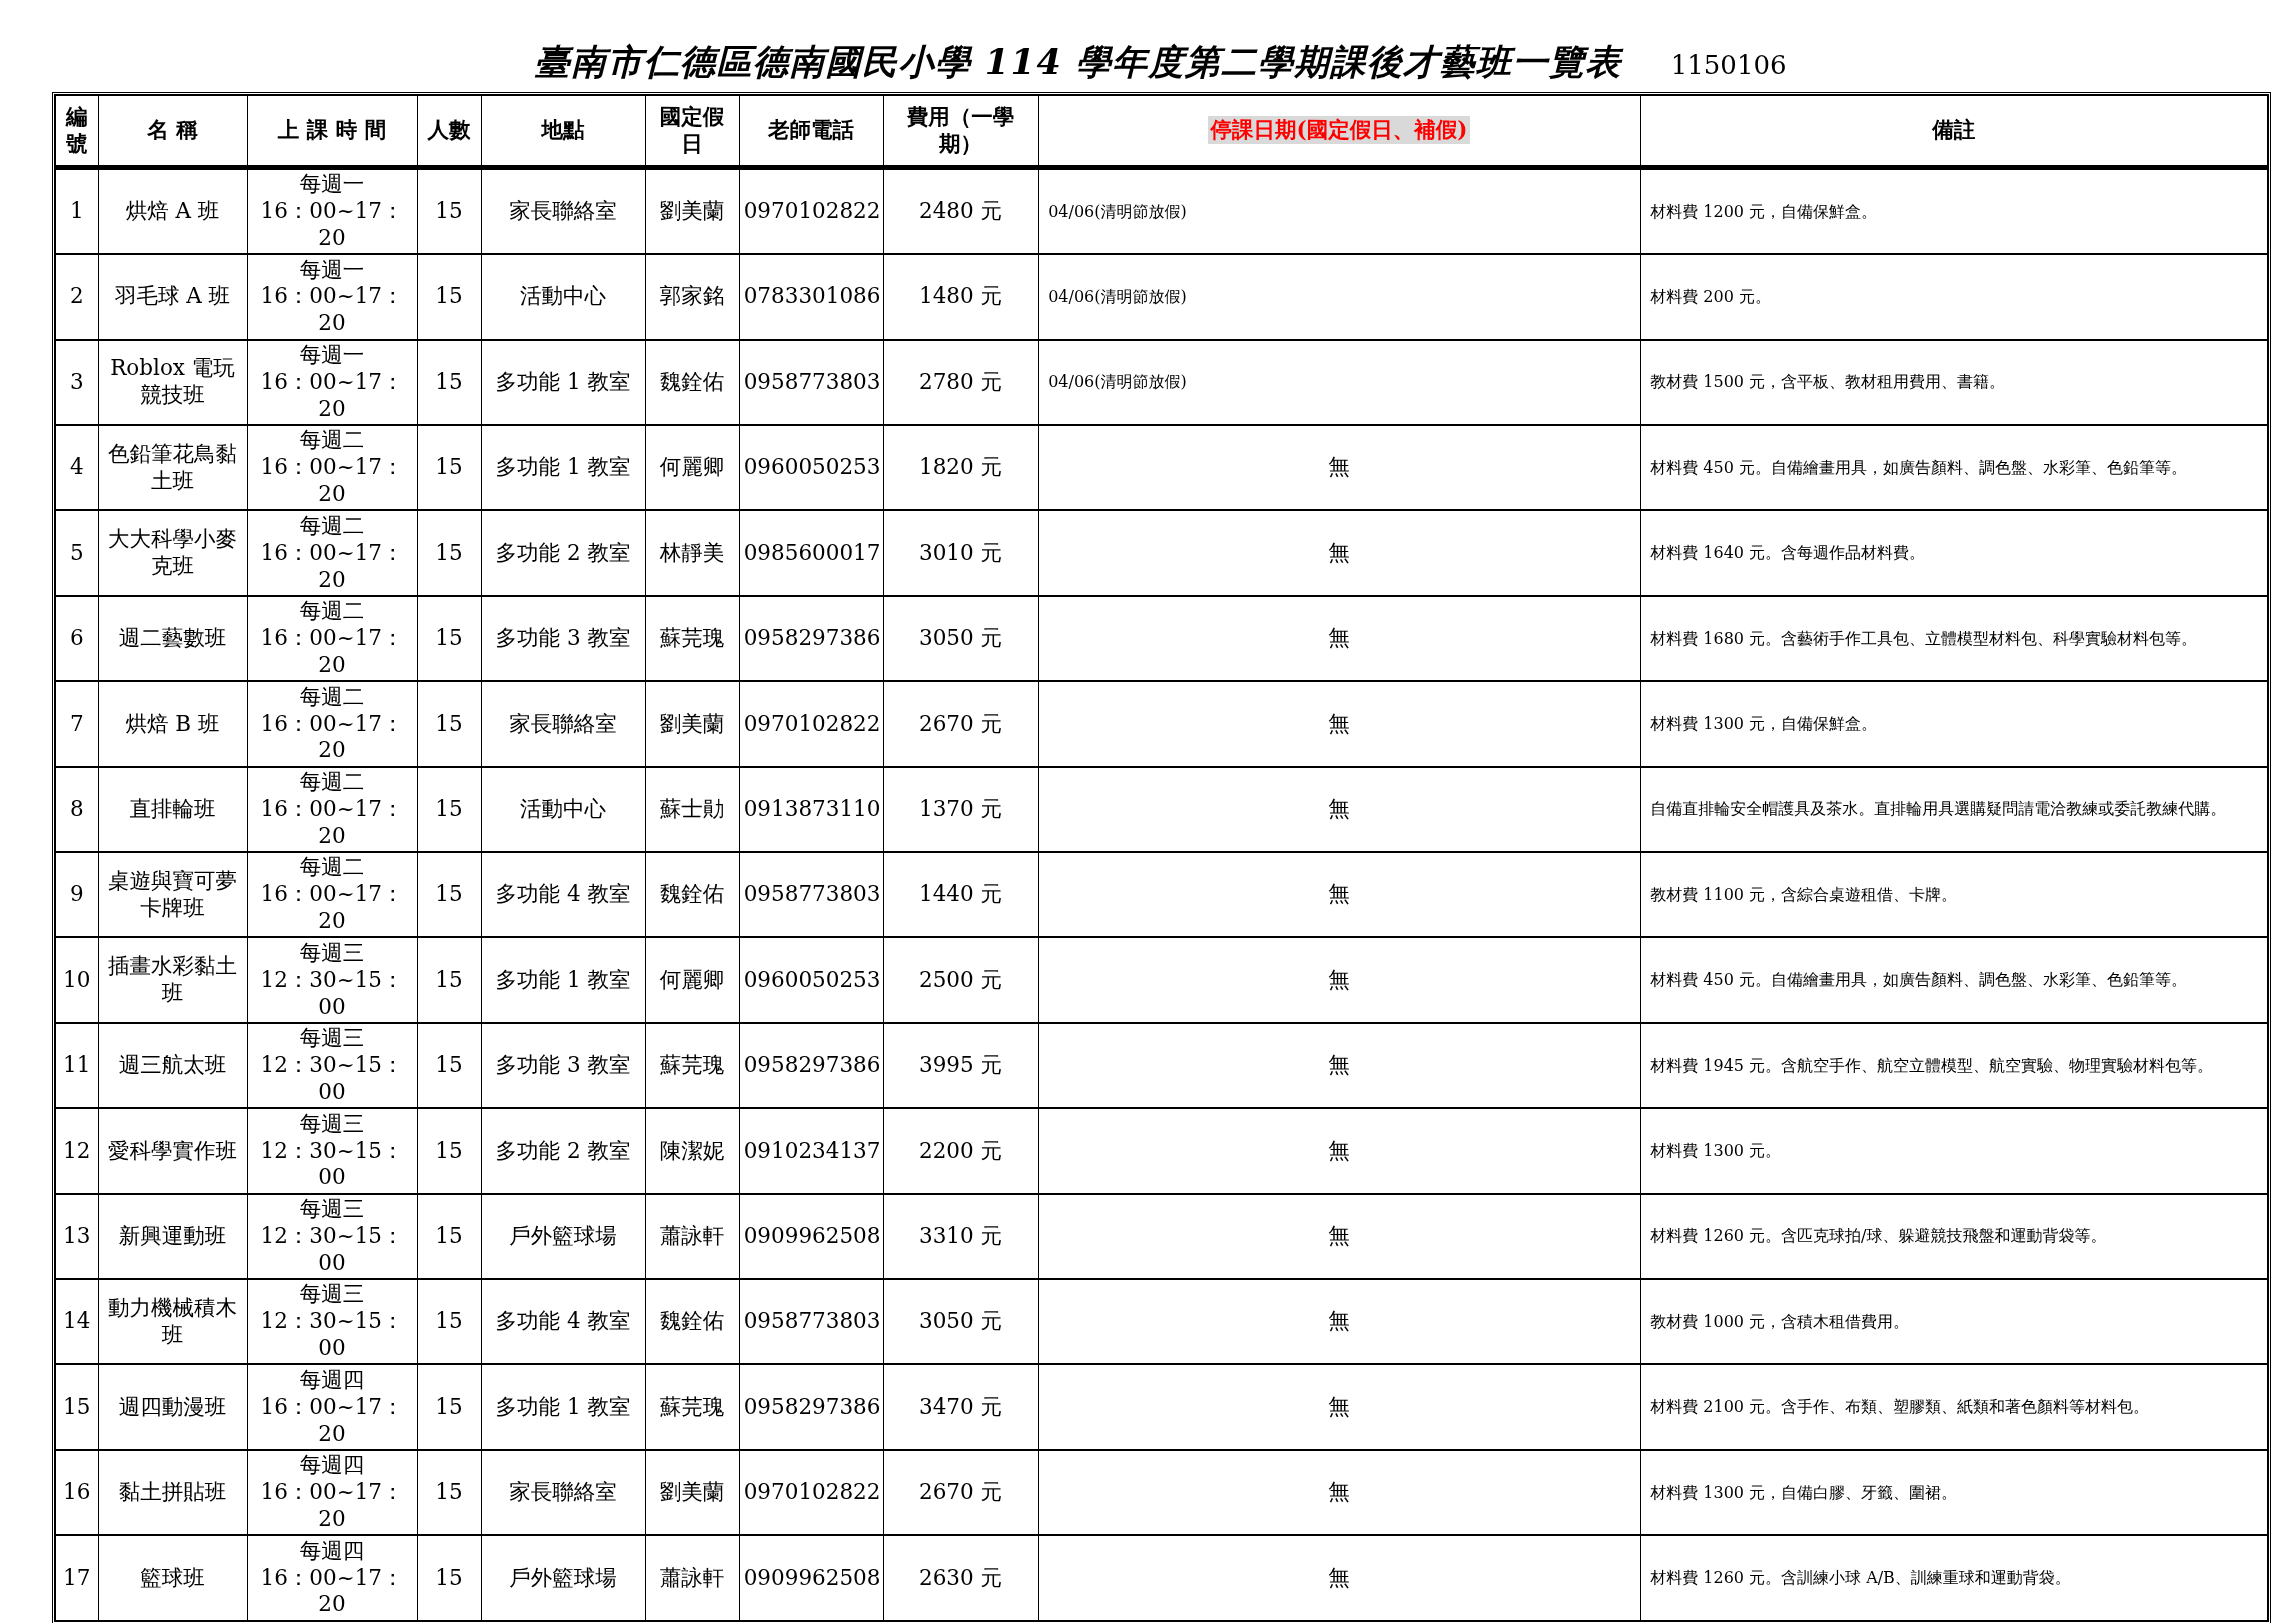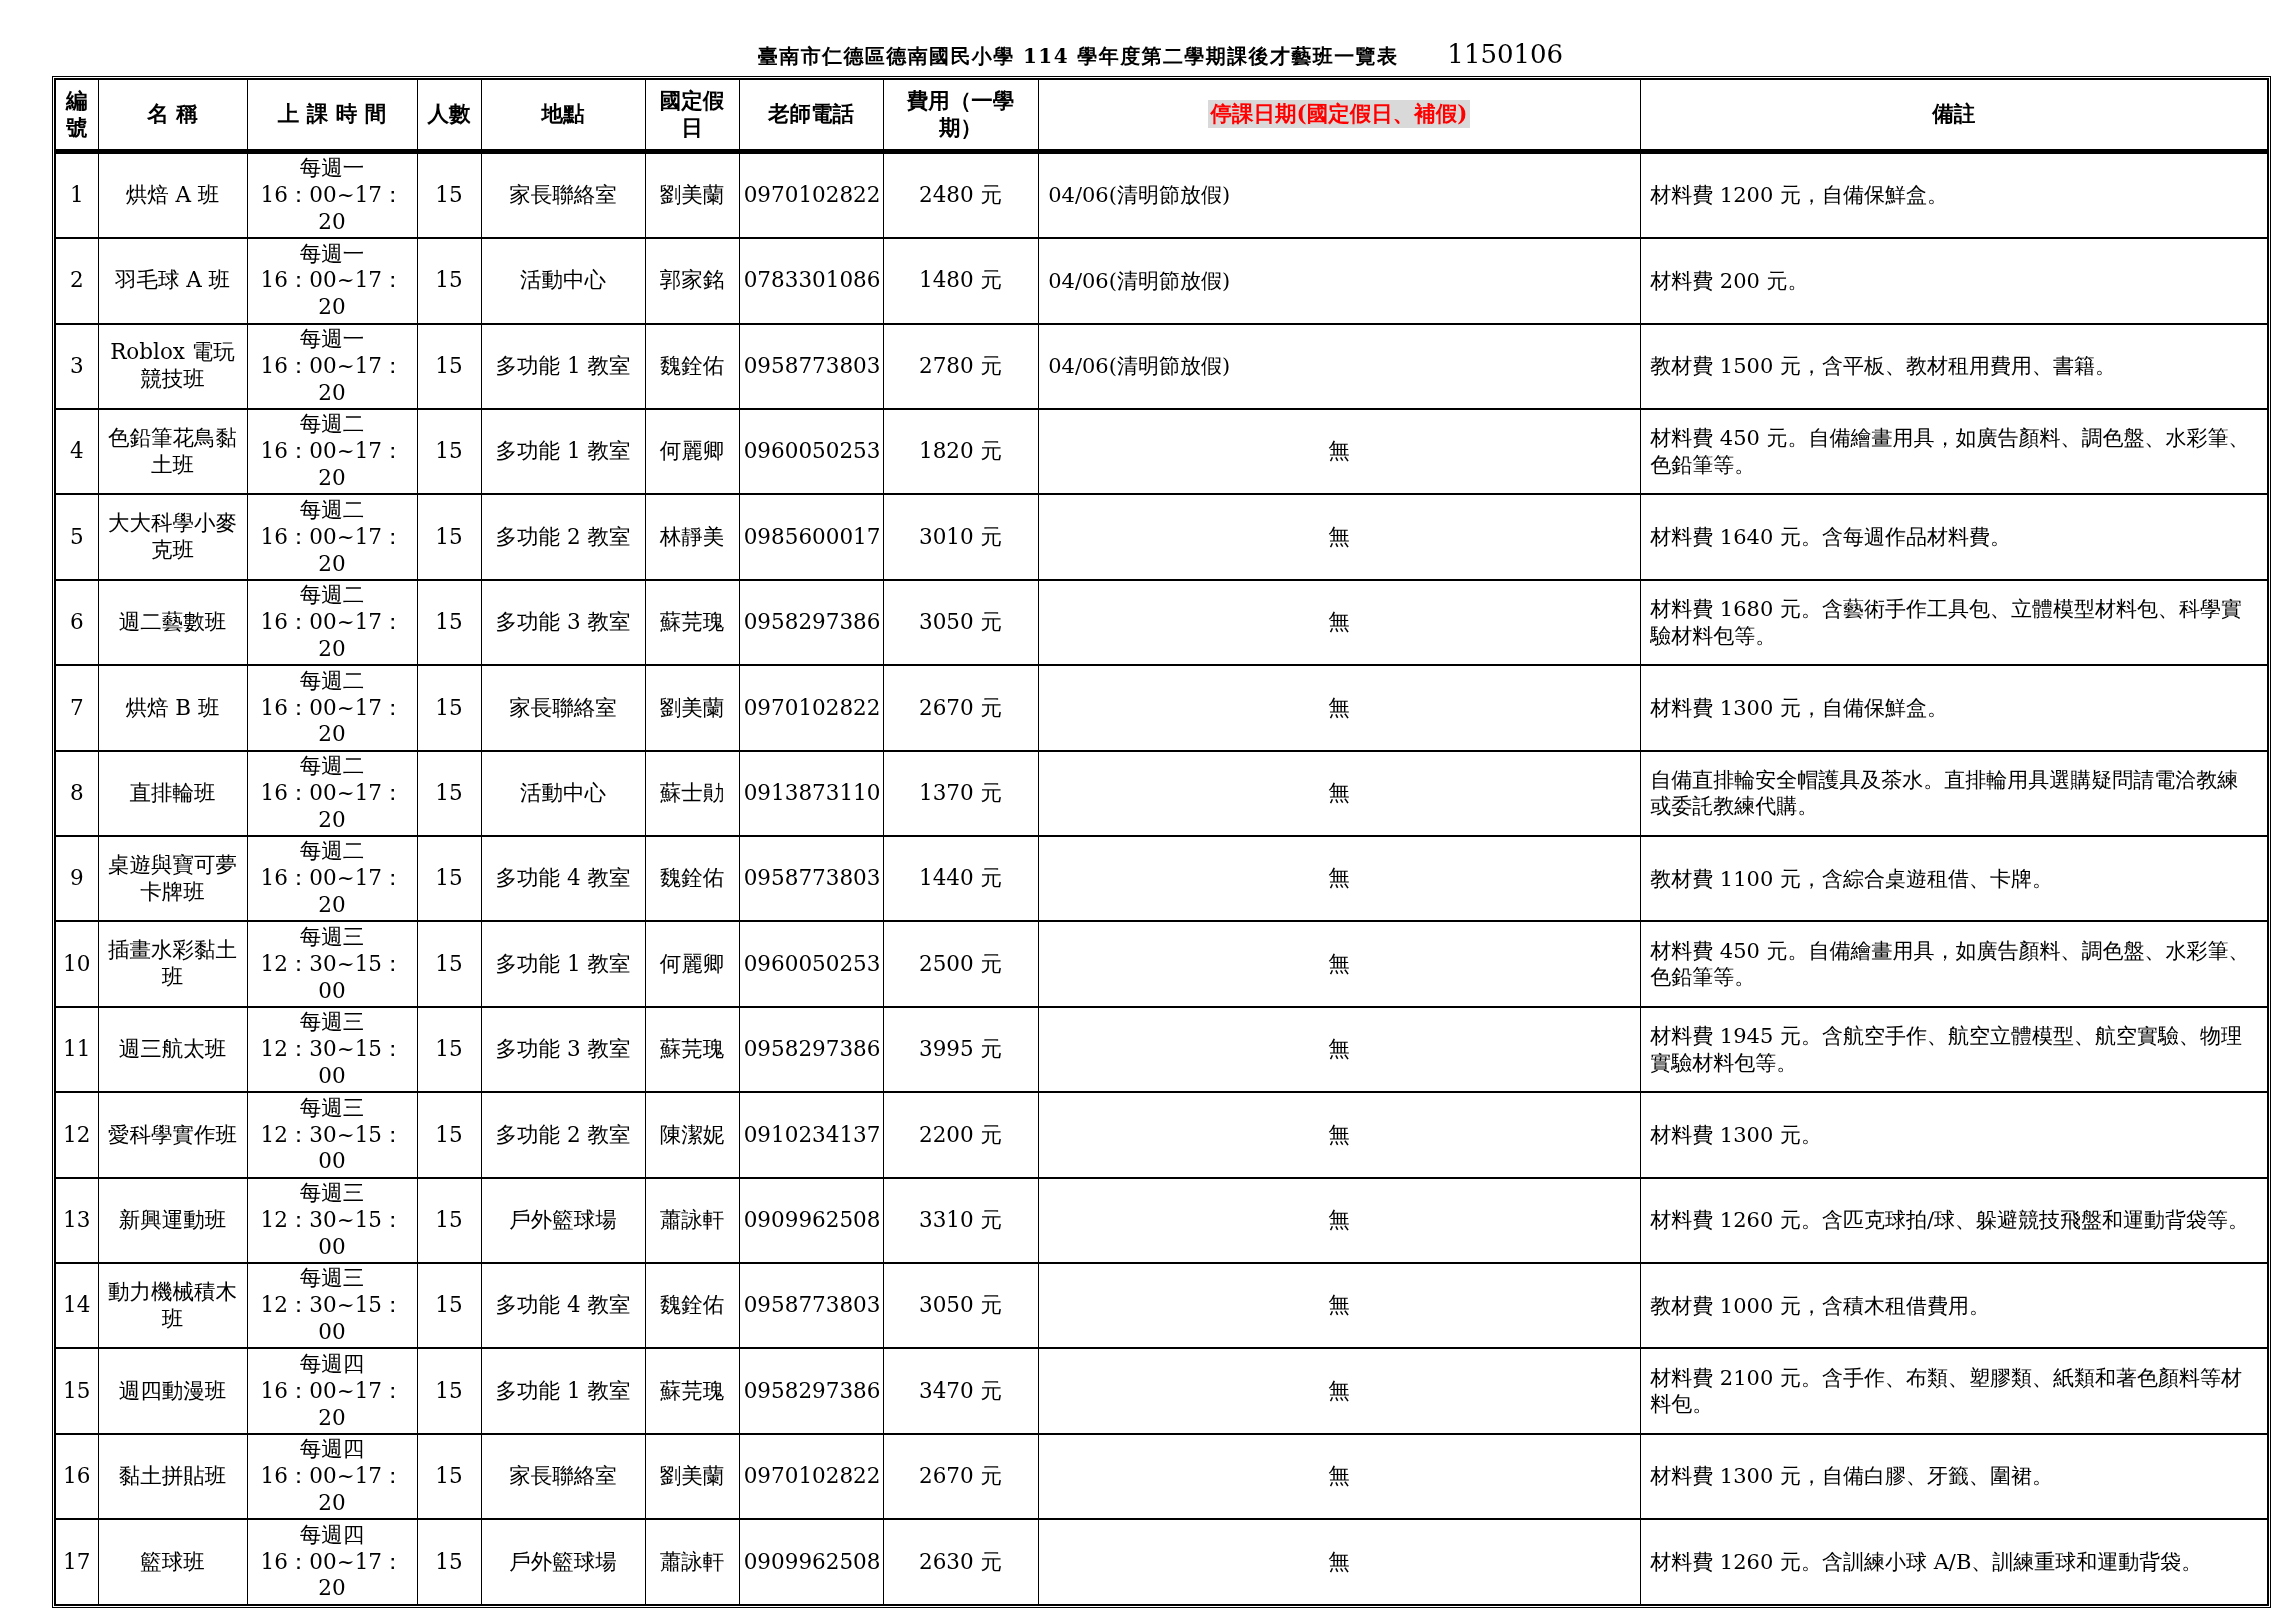--- a/index.html
+++ b/index.html
@@ -5,21 +5,21 @@
   html,body{margin:0;padding:0;background:#fff;}
   body{
     width:2295px;height:1623px;
     font-family:"DejaVu Serif","Liberation Serif",serif;
     color:#000;
   }
   .titlebar{
     margin:39px 28px 8.3px 54px;
     display:flex;justify-content:center;align-items:baseline;gap:49px;
   }
-  .doc-title{font-size:20px;font-weight:bold;letter-spacing:1.4px;}
+  .doc-title{font-size:35px;font-weight:bold;letter-spacing:1.4px;font-style:italic;}
   .doc-number{font-size:26px;font-weight:normal;}
   table{
     margin-left:54px;
     width:2214px;
     table-layout:fixed;
     border-collapse:collapse;
     border:2.1px solid #000;
     outline:1.4px solid #000;
     outline-offset:1.4px;
   }
@@ -31,21 +31,21 @@
     border-top:2.8px solid #000;
     border-bottom:2.8px solid #000;
     font-size:21.5px;
     line-height:1.25;
     vertical-align:middle;
     overflow:hidden;
     padding:1.4px 4.2px;
     text-align:center;
   }
   th{font-weight:bold;border-bottom:5.6px solid #000;}
-  td.l{text-align:left;padding:1.4px 9.7px;font-size:21px;}
+  td.l{text-align:left;padding:1.4px 9.7px;font-size:16px;}
   td.c{text-align:center;}
   .highlight{background:#d9d9d9;color:#ff0000;padding:1.4px 2.8px;}
   .time-day,.time-range{text-align:center;}
 </style>
 </head>
 <body>
 
 <div class="titlebar">
   <span class="doc-title">臺南市仁德區德南國民小學 114 學年度第二學期課後才藝班一覽表</span>
   <span class="doc-number">1150106</span>

